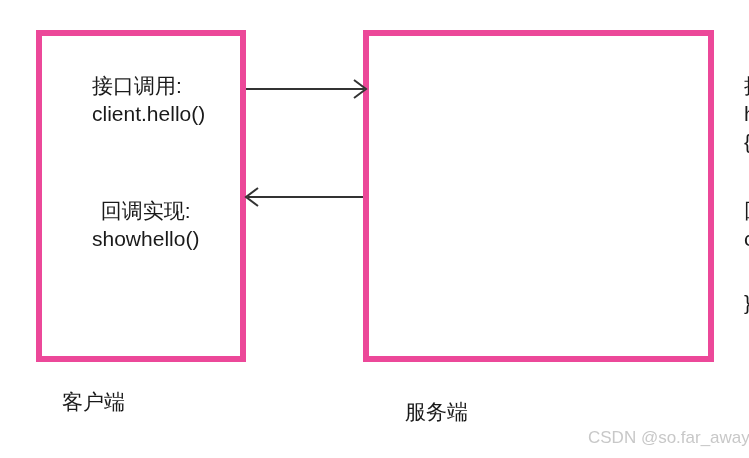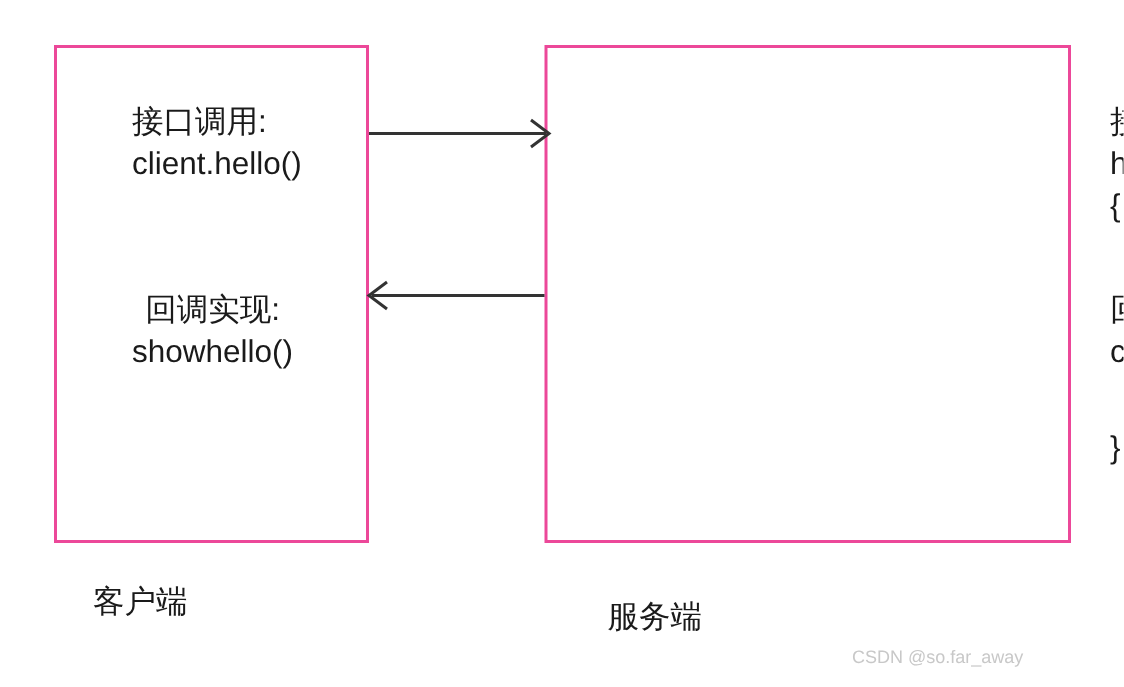--- a/index.html
+++ b/index.html
@@ -15,21 +15,21 @@
     position: relative;
   }
   #canvas {
     position: relative;
     width: 749px;
     height: 458px;
   }
   .box {
     position: absolute;
     background: #ffffff;
-    border: 2px solid #ec4899;
+    border: 6px solid #ec4899;
     box-sizing: border-box;
   }
   #client-box {
     left: 36px;
     top: 30px;
     width: 210px;
     height: 332px;
   }
   #server-box {
     left: 363px;
@@ -64,24 +64,24 @@
     color: #1a1a1a;
     font-size: 21px;
     line-height: 26px;
     white-space: pre;
   }
   #client-footer { left: 62px;  top: 389px; }
   #server-footer { left: 405px; top: 399px; }
 
   #watermark {
     position: absolute;
-    left: 568px;
+    left: 588px;
     top: 430px;
     color: #c8c8c8;
-    font-size: 12px;
+    font-size: 17px;
     line-height: 16px;
     white-space: pre;
   }
 </style>
 </head>
 <body>
 
 <div id="canvas">
 
   <div class="box" id="client-box">

